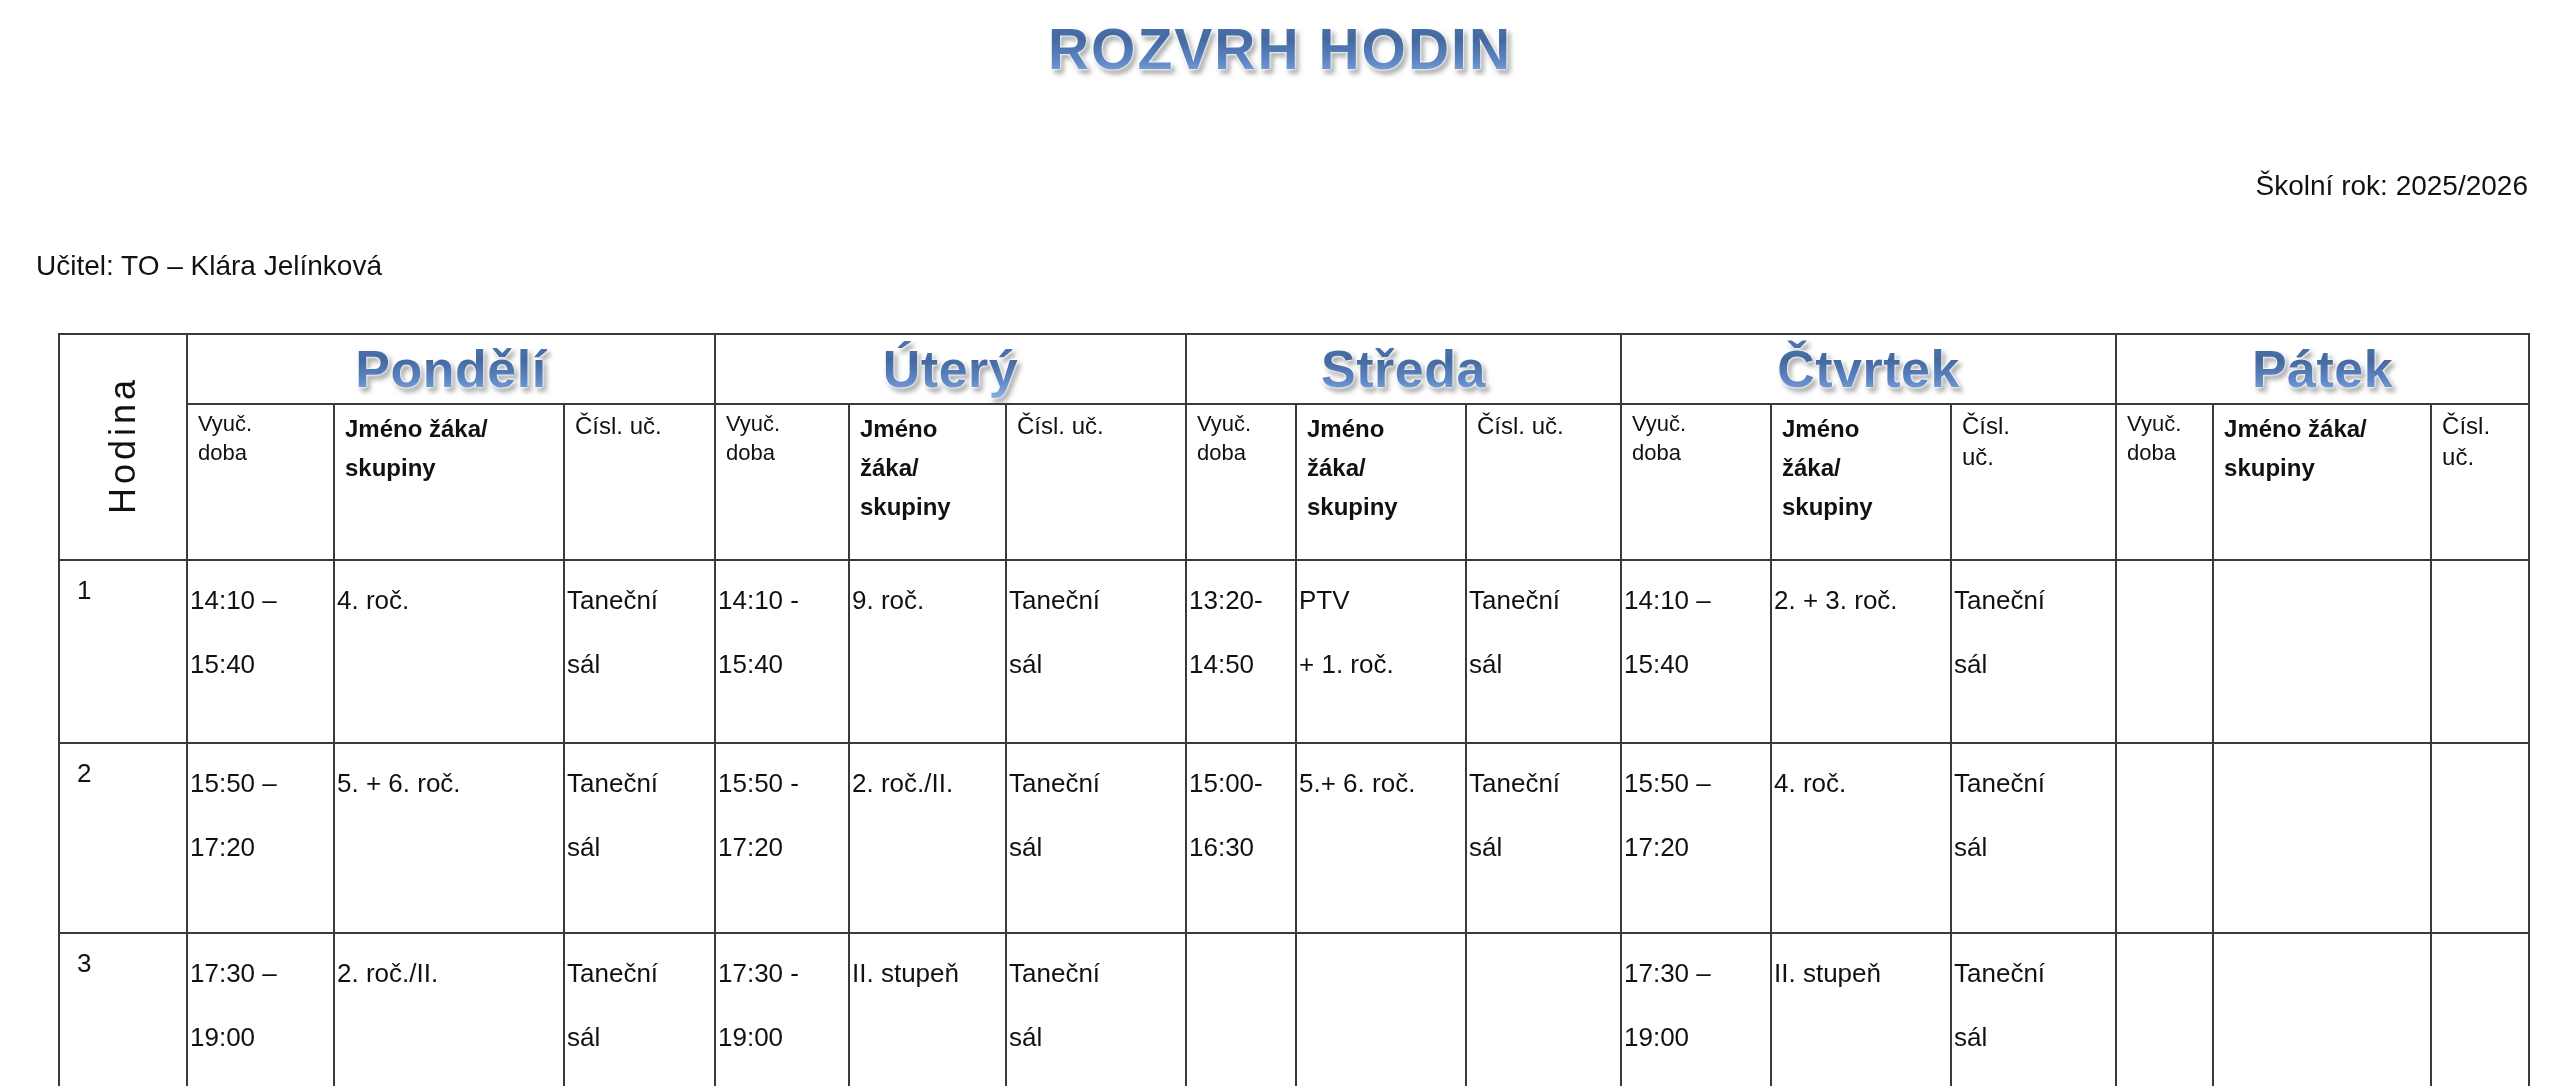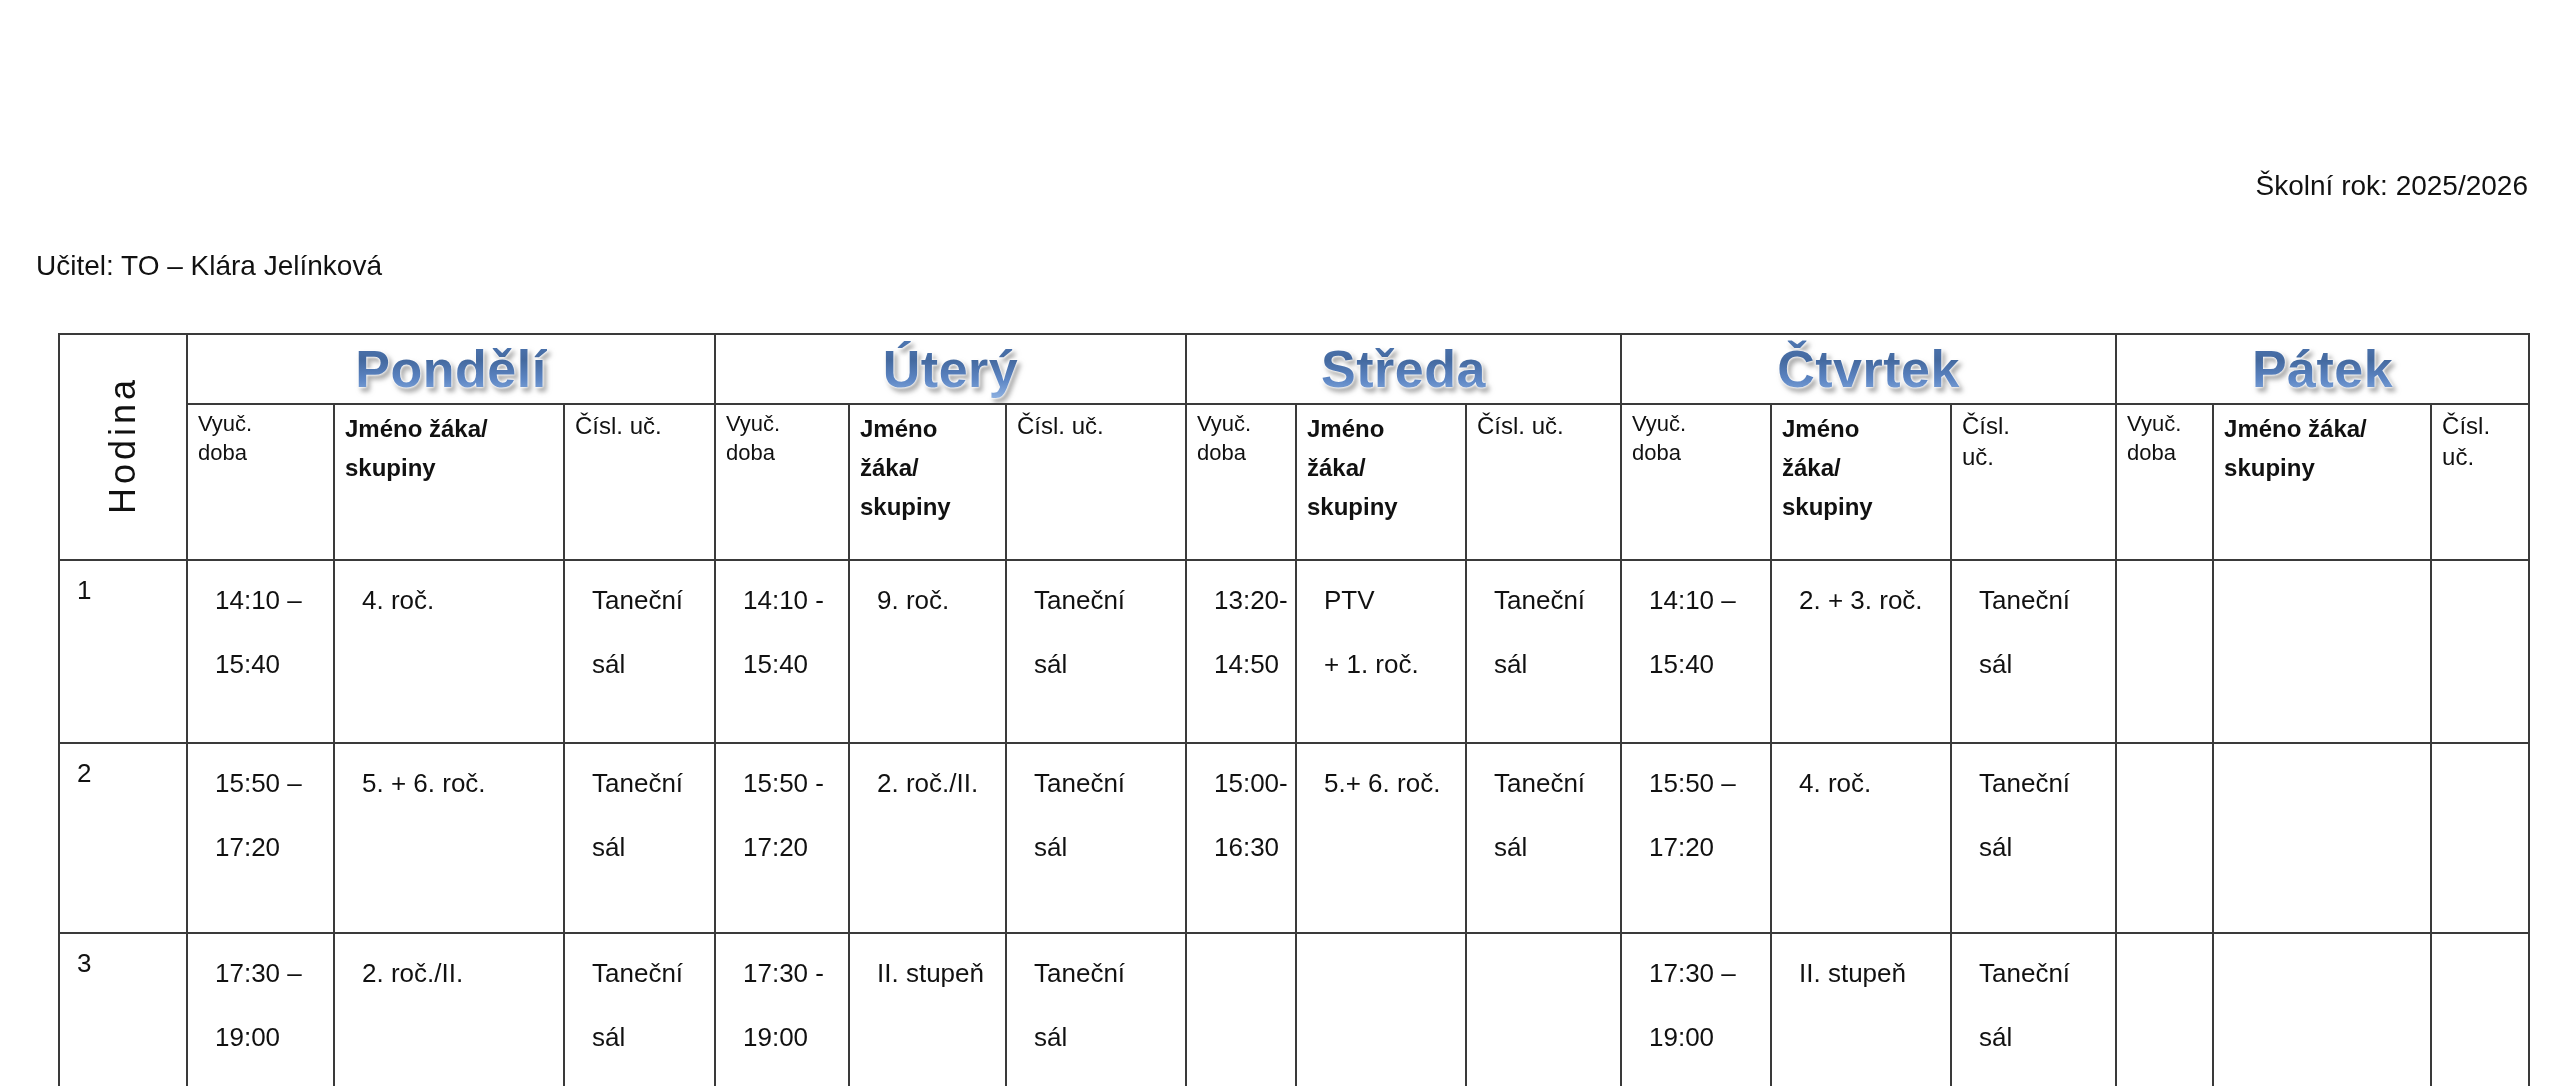--- a/index.html
+++ b/index.html
@@ -74,34 +74,37 @@
   td.sub { vertical-align: top; white-space: pre-line; padding: 5px 4px 0 10px; }
   td.sub.vyuc  { font-size: 22px; line-height: 1.3; }
   td.sub.jmeno { font-size: 24px; font-weight: 700; line-height: 1.62; }
   td.sub.cisl  { font-size: 24px; line-height: 1.3; }
 
   td.data {
     font-size: 26px;
     line-height: 2.45;
     white-space: pre-line;
     vertical-align: top;
-    padding: 8px 6px 0 27px;
+    padding: 8px 6px 0 2px;
     border-radius: 25px;
   }
   td.hour-num {
     font-size: 26px;
     vertical-align: top;
     padding: 14px 0 0 17px;
   }
 </style>
 </head>
 <body>
 
 <div class="page">
 
+  <div class="title-wrap">
+    <span class="wordart wordart-title">ROZVRH HODIN</span>
+  </div>
 
   <div class="info info-year">Školní rok: 2025/2026</div>
   <div class="info info-teacher">Učitel: TO – Klára Jelínková</div>
 
   <table class="rozvrh">
     <colgroup>
       <col style="width:128px">
       <col style="width:147px">
         <col style="width:230px">
         <col style="width:151px">

